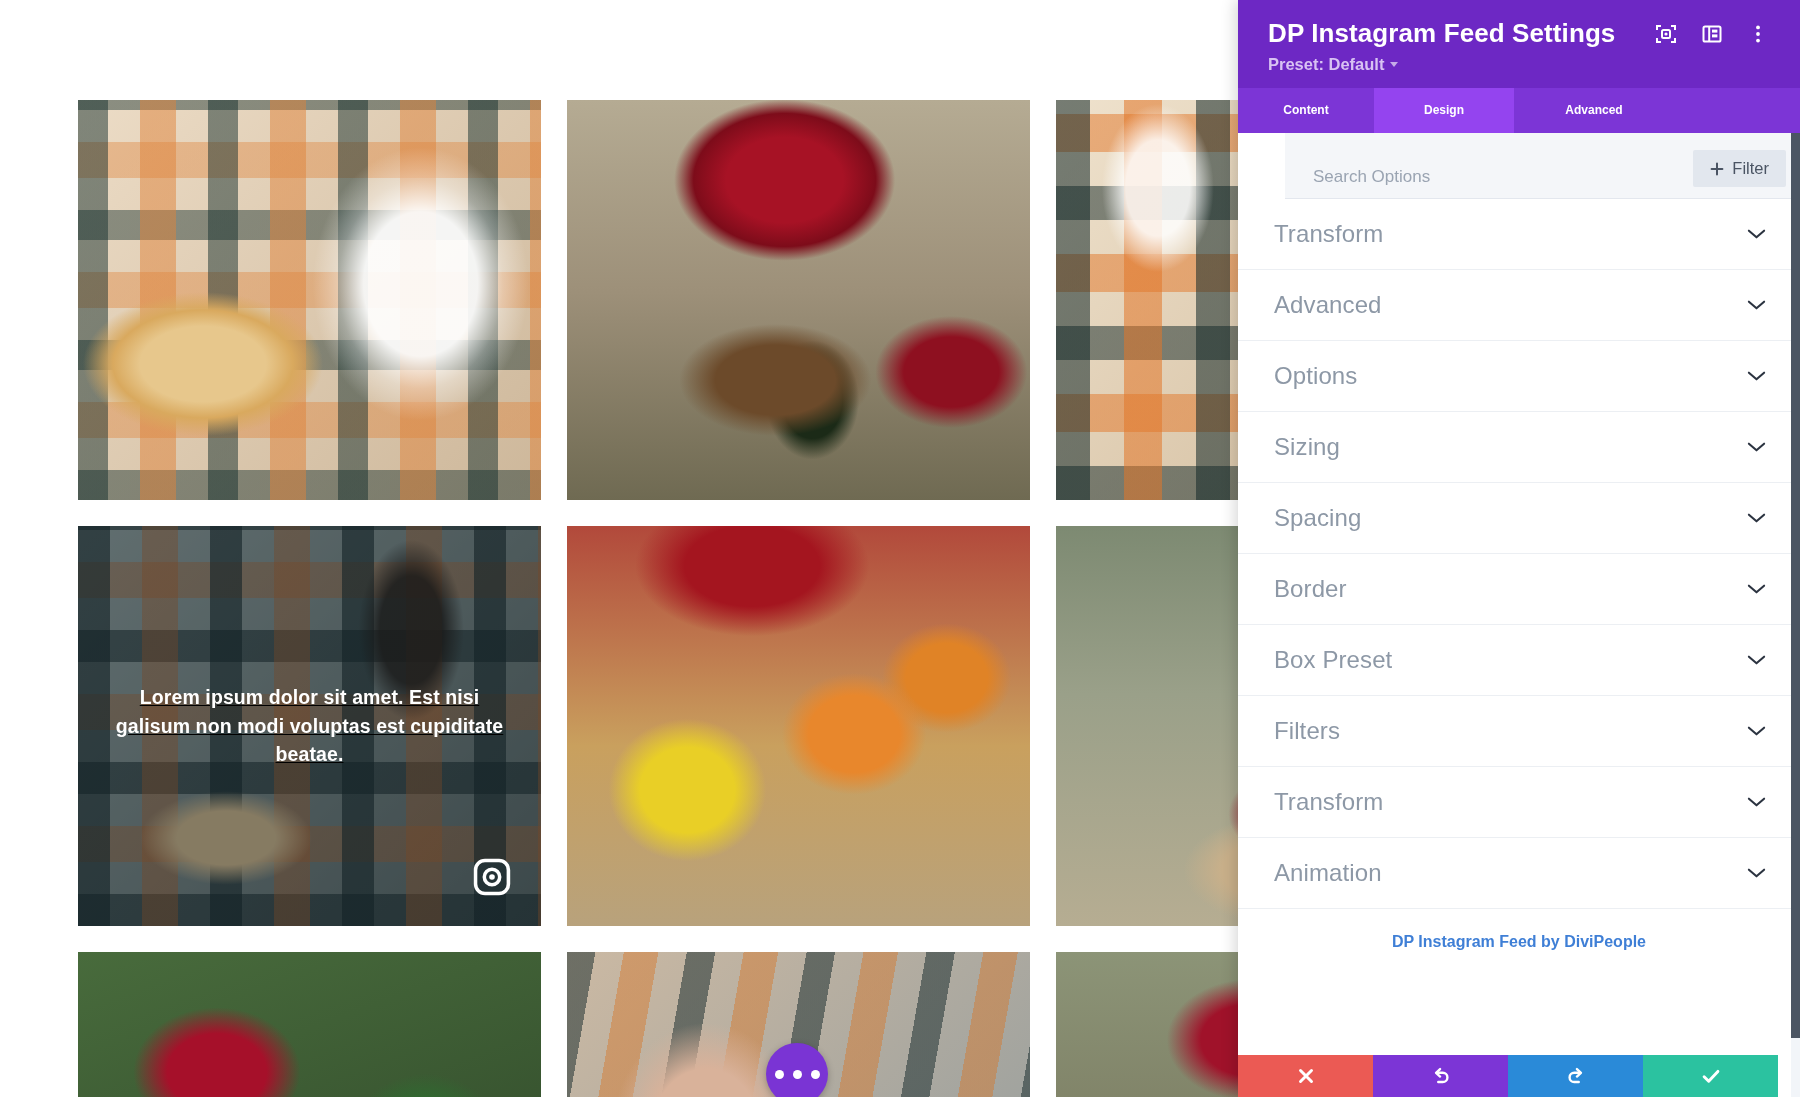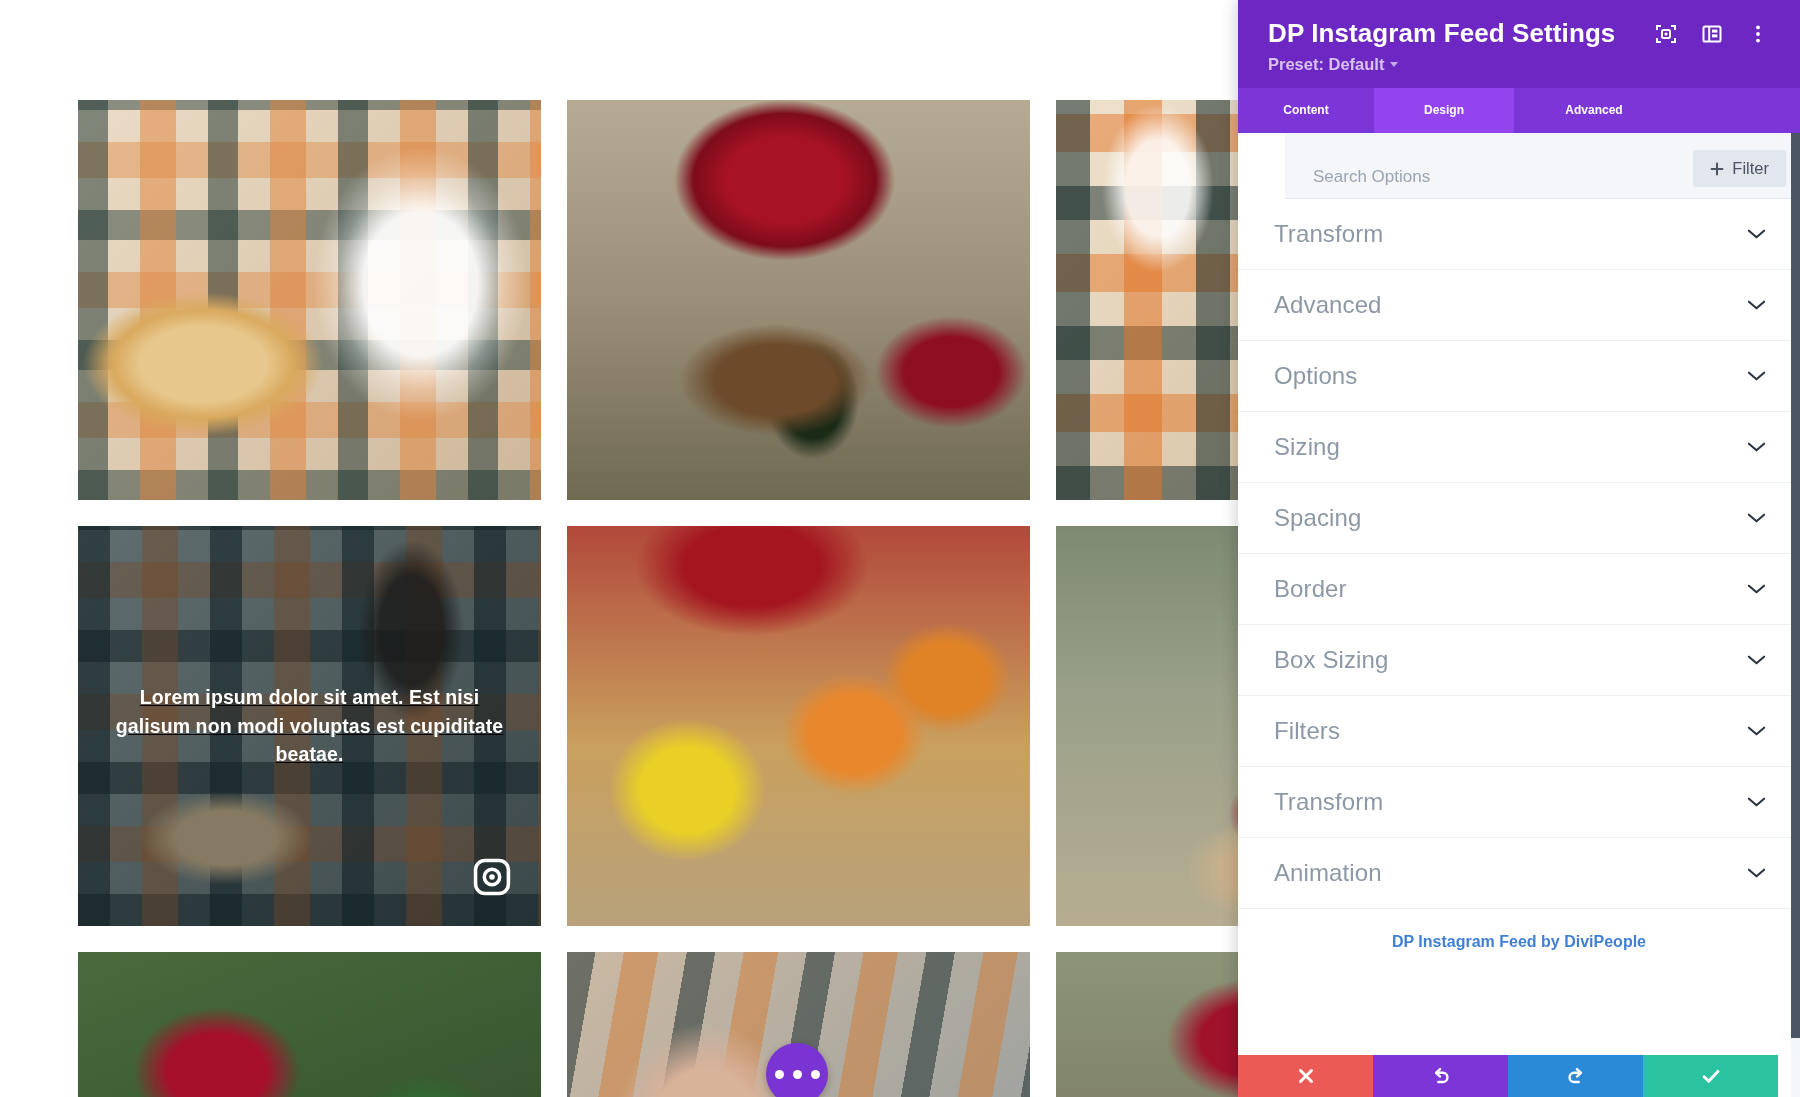--- a/index.html
+++ b/index.html
@@ -330,21 +330,21 @@
               <path d="M2 2.5L10 9.5 18 2.5" stroke="#2b3340" stroke-width="2.2" stroke-linecap="round" stroke-linejoin="round"></path>
             </svg>
           </div>
           <div class="option-row">
             <span class="option-label">Border</span>
             <svg class="chev" viewBox="0 0 20 12" fill="none">
               <path d="M2 2.5L10 9.5 18 2.5" stroke="#2b3340" stroke-width="2.2" stroke-linecap="round" stroke-linejoin="round"></path>
             </svg>
           </div>
           <div class="option-row">
-            <span class="option-label">Box Sizing</span>
+            <span class="option-label">Box Preset</span>
             <svg class="chev" viewBox="0 0 20 12" fill="none">
               <path d="M2 2.5L10 9.5 18 2.5" stroke="#2b3340" stroke-width="2.2" stroke-linecap="round" stroke-linejoin="round"></path>
             </svg>
           </div>
           <div class="option-row">
             <span class="option-label">Filters</span>
             <svg class="chev" viewBox="0 0 20 12" fill="none">
               <path d="M2 2.5L10 9.5 18 2.5" stroke="#2b3340" stroke-width="2.2" stroke-linecap="round" stroke-linejoin="round"></path>
             </svg>
           </div>

